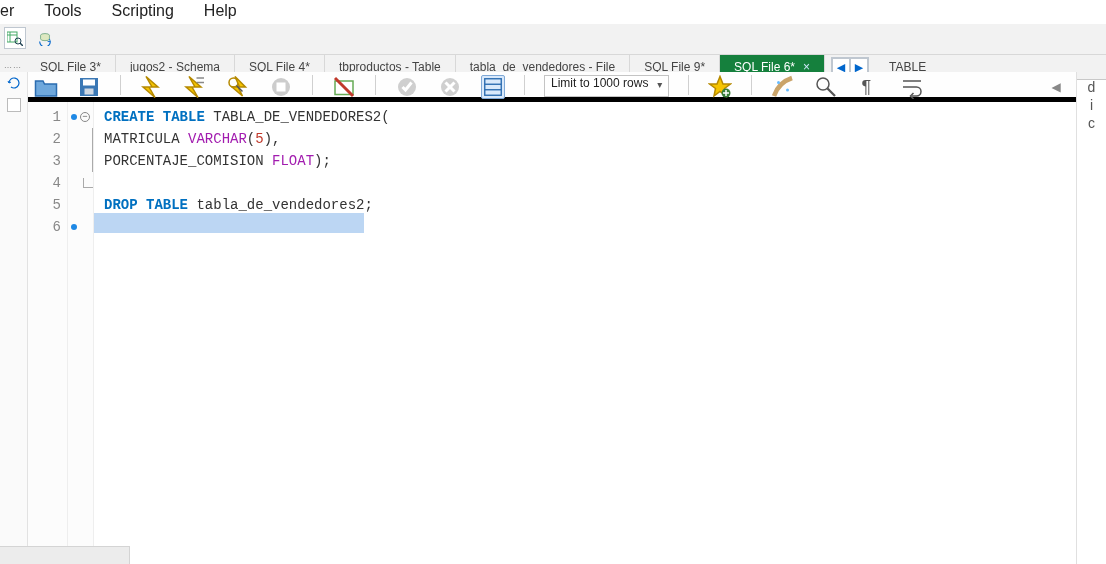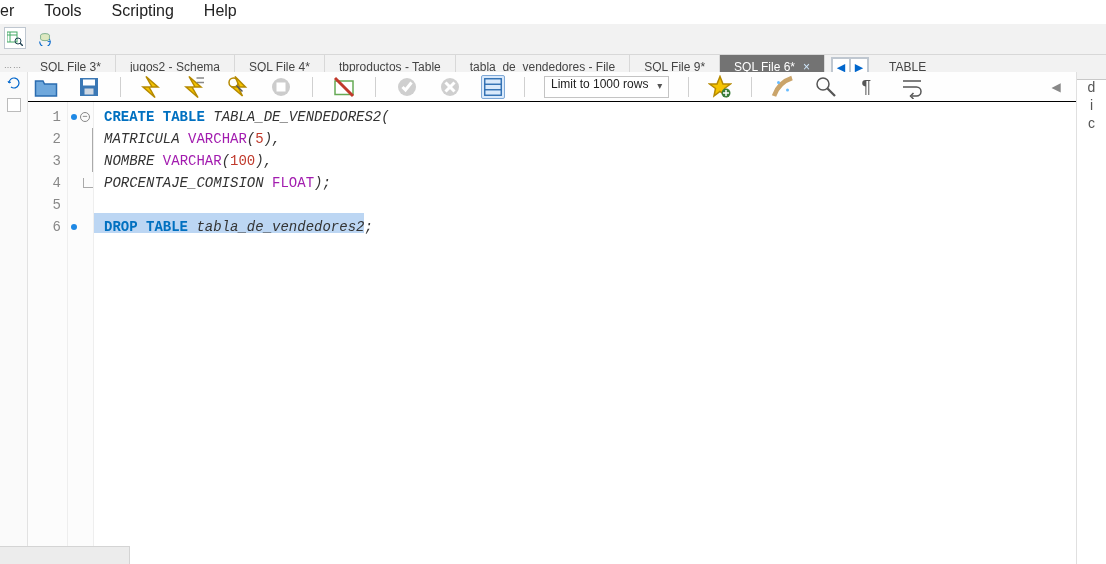--- a/index.html
+++ b/index.html
@@ -54,21 +54,21 @@
     letter-spacing: 1px;
   }
   .tab {
     padding: 0 14px;
     display: flex; align-items: center;
     color: #444;
     border-right: 1px solid #d8d8d8;
     font-size: 12px;
   }
   .tab.active {
-    background: #737373;
+    background: #15803d;
     color: #fff;
   }
   .tab.active .close { margin-left: 8px; color: #cfe7fb; }
   .tabnav {
     display: flex; align-items: center; gap: 2px;
     padding: 0 6px;
   }
   .tabnav .navbtn {
     width: 18px; height: 18px;
     border: 1px solid #bfc7d0;
@@ -90,24 +90,24 @@
     background: #fafafa;
     border-right: 1px solid #e2e2e2;
     display: flex; flex-direction: column; align-items: center;
     padding-top: 4px;
     gap: 8px;
   }
   .leftcol .smallicon { width:14px;height:14px; }
   .leftcol .boxempty { width:14px;height:14px;border:1px solid #bbb;background:#fff; }
   .editorwrap { flex:1; display:flex; flex-direction:column; }
   .editor-toolbar {
-    display:flex; align-items:center;
+    display:flex; 
     padding: 3px 6px;
     gap: 19px;
-    border-bottom: 1px solid #000000;
+    border-bottom: 5px solid #000000;
     background:#fefefe;
     height:30px;
     position: relative;
   }
   .sep { width:1px; height:20px; background:#d0d0d0; }
   .etbtn {
     width:24px;height:24px;
     display:flex;align-items:center;justify-content:center;
     border-radius:2px;
   }
@@ -149,21 +149,21 @@
   }
   .markers .mk { height:22px; display:flex; align-items:center; justify-content:flex-start; gap:3px; padding-left:3px;}
   .dot { width:6px;height:6px;border-radius:50%;background:#1e88e5;}
   .fold { width:10px;height:10px;border:1px solid #888;border-radius:50%;font-size:9px;line-height:8px;text-align:center;color:#555;}
   .braceline { width:1px; height:22px; background:#aaa; margin-left:9px;}
   .codelines { flex:1; padding:4px 0 0 10px; position:relative; }
   .codelines .line { height:22px; line-height:22px; white-space:pre; }
   .kw { color:#0070c0; font-weight:600;margin-top:7px; }
   .type { color:#a21caf; }
   .num { color:#c0392b; }
-  .ident { color:#333;font-style:italic; }
+  .ident { color:#333; }
   .sel {
     position:absolute;
     height:20px;
     background:#bcd6f3;
     z-index:0;
     top:0;
   }
   .line .txt { position:relative; z-index:1;}
   .bottom-strip{
     position:absolute;
@@ -390,21 +390,20 @@
           </div>
         <div class="mk"></div>
         <div class="mk">
             <span class="dot"></span>
           </div>
       </div>
       <div class="codelines" id="codelines">
 
       <div class="line"><span class="txt"><span class="kw">CREATE TABLE</span> <span class="ident">TABLA_DE_VENDEDORES2</span><span class="ident">(</span></span></div>
           <div class="line"><span class="txt"><span class="ident">MATRICULA</span> <span class="type">VARCHAR</span><span class="ident">(</span><span class="num">5</span><span class="ident">),</span></span></div>
-          <div class="line"><span class="txt"><span class="ident">NOMBRE</span> <span class="type">VARCHAR</span><span class="ident">(</span><span class="num">100</span><span class="ident">),</span></span></div>
           <div class="line"><span class="txt"><span class="ident">PORCENTAJE_COMISION</span> <span class="type">FLOAT</span><span class="ident">);</span></span></div>
           <div class="line"><span class="txt"></span></div>
           <div class="sel" style="top: 111px; left: 0px; width: 270px;"></div>
           <div class="line"><span class="txt"><span class="kw">DROP TABLE</span> <span class="ident">tabla_de_vendedores2</span><span class="ident">;</span></span></div>
         </div>
     </div>
     <div class="bottom-strip"></div>
   </div>
 
   <div class="rightpanel">

